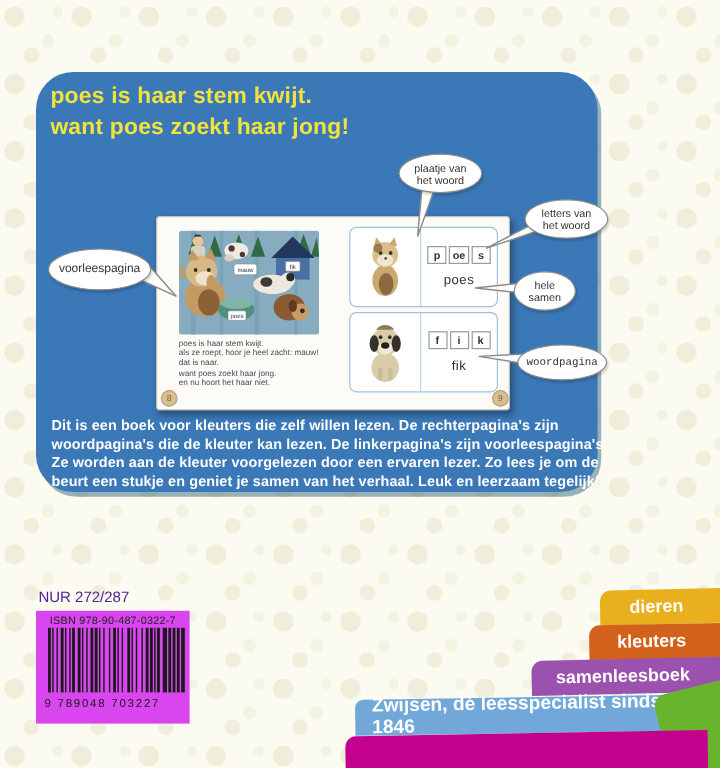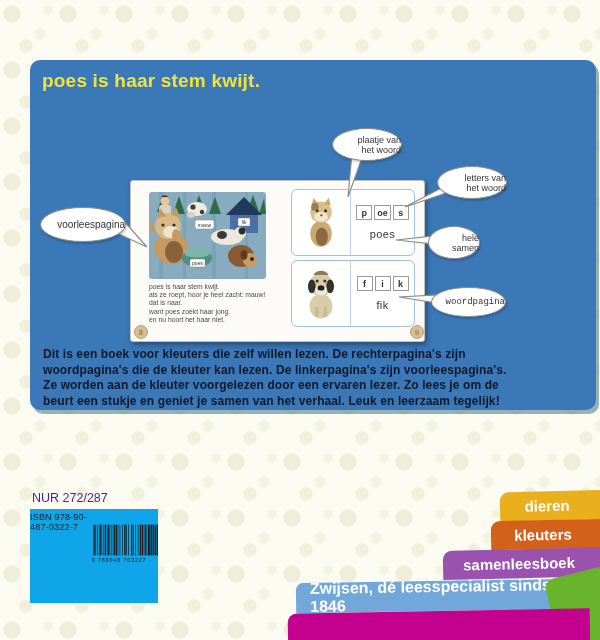--- a/index.html
+++ b/index.html
@@ -8,54 +8,54 @@
     font-family:"Liberation Sans", sans-serif;
     background-color:#FBFBF2;
     background-image:
       radial-gradient(circle at 12px 14px, #EEEEDA 8px, transparent 9px),
       radial-gradient(circle at 40px 34px, #F3F3E2 5px, transparent 6px),
       radial-gradient(circle at 26px 46px, #EFEFDC 6px, transparent 7px),
       radial-gradient(circle at 48px 10px, #F3F3E2 4px, transparent 5px);
     background-size:56px 56px;
   }
   .card{
-    position:absolute;left:30px;top:60px;width:566px;height:350px;
-    background:#3B78B7;border-radius:10px;z-index:1;
+    position:absolute;left:30px;top:60px;width:468px;height:350px;
+    background:#3B78B7;border-radius:31px;z-index:1;
     box-shadow:3px 4px 0 rgba(32,92,112,.45);
   }
   .headline{position:absolute;left:12px;top:8px;color:#F2E23C;font-weight:bold;
     font-size:19px;line-height:26px;letter-spacing:.2px;}
-  .desc{position:absolute;left:13px;top:287px;width:470px;color:#0f172a;
+  .desc{position:absolute;left:13px;top:287px;width:470px;color:#ffffff;
     font-size:12px;line-height:15.5px;font-weight:bold;letter-spacing:.1px;}
   .panel{
     position:absolute;left:100px;top:120px;width:293px;height:160px;
     background:#FCFBF7;border:1px solid #C2C2BC;border-radius:3px;z-index:2;
     box-shadow:2px 3px 5px rgba(0,0,0,.35);
   }
   .scene{position:absolute;left:18px;top:11px;width:117px;height:87px;border-radius:3px;overflow:hidden;}
   .story{position:absolute;left:18px;top:102px;font-size:6.8px;line-height:8.2px;color:#4a4a4a;}
   .pagebadge{position:absolute;width:12px;height:12px;border-radius:50%;
     background:#D8BE92;border:1px solid #B99F72;color:#7A5E33;font-size:7px;
     display:flex;align-items:center;justify-content:center;}
   .wordbox{position:absolute;left:160px;width:122px;height:65px;
     border:1.5px solid #9FC2DD;border-radius:6px;background:#fff;display:flex;}
   .wordbox .imgcell{width:58px;border-right:1px solid #BBD4E8;display:flex;align-items:center;justify-content:center;}
   .wordbox .txtcell{flex:1;display:flex;flex-direction:column;align-items:center;justify-content:center;gap:8px;}
   .tiles{display:flex;gap:2px;}
   .tile{border:1px solid #9a9a9a;background:#fff;min-width:10px;height:13px;padding:0 2px;
     display:flex;align-items:center;justify-content:center;font-size:9px;font-weight:600;color:#333;}
   .word{font-size:11px;color:#333;letter-spacing:.4px;}
   .bubble{position:absolute;background:#fff;border:1.5px solid #8a8a8a;border-radius:50%;
-    display:flex;flex-direction:column;align-items:flex-end;justify-content:center;
+    display:flex;flex-direction:column;align-items:center;justify-content:center;
     font-size:9px;line-height:10px;color:#333;text-align:center;z-index:6;
     box-shadow:1px 2px 2px rgba(0,0,0,.18);}
   .tails{position:absolute;left:0;top:0;z-index:5;pointer-events:none;}
   .nur{position:absolute;left:32px;top:491px;font-size:12.5px;color:#4c1d95;z-index:3;}
-  .barcodebox{position:absolute;left:30px;top:509px;width:128px;height:94px;background:#0ea5e9;z-index:3;
-    display:flex;flex-direction:row;}
+  .barcodebox{position:absolute;left:30px;top:509px;width:128px;height:94px;background:#d946ef;z-index:3;
+    display:flex;flex-direction:column;align-items:center;}
   .isbn{font-size:9px;color:#222;margin-top:3px;letter-spacing:.2px;}
   .barcode-svg{margin-top:1px;}
   .barcode-svg rect{fill:#1a1a1a;}
   .digits{font-size:9.5px;fill:#1a1a1a;letter-spacing:1.5px;}
   .tab{position:absolute;color:#fff;font-weight:bold;font-size:15px;
     display:flex;align-items:center;justify-content:center;z-index:2;
     border-radius:9px 0 0 0;padding-right:18px;box-sizing:border-box;}
   .tab-dieren{left:500px;top:491px;width:112px;height:29px;background:#E9AF1C;transform:rotate(-1.4deg);}
   .tab-kleuters{left:491px;top:520px;width:122px;height:29px;background:#D2611B;transform:rotate(-1.1deg);}
   .tab-samen{left:443px;top:549px;width:170px;height:29px;background:#9A52AE;transform:rotate(-1.3deg);}
@@ -67,20 +67,21 @@
   .magentabar{position:absolute;left:288px;top:611px;width:302px;height:46px;background:#C4008F;
     border-radius:9px 0 0 0;transform:rotate(-1deg);z-index:4;}
   svg text{font-family:"Liberation Sans",sans-serif;}
 </style>
 </head>
 <body>
 
 <div class="card">
   <div class="headline">
     <div>poes is haar stem kwijt.</div>
+    <div>want poes zoekt haar jong!</div>
   </div>
 
   <div class="panel">
 
     <div class="scene">
       <svg width="117" height="87" viewBox="0 0 117 87">
         <rect width="117" height="87" fill="#87ACC0"></rect>
         <rect x="10" y="0" width="4" height="87" fill="#7CA2B6"></rect>
         <rect x="34" y="0" width="3" height="87" fill="#7CA2B6"></rect>
         <rect x="63" y="0" width="4" height="87" fill="#7CA2B6"></rect>

